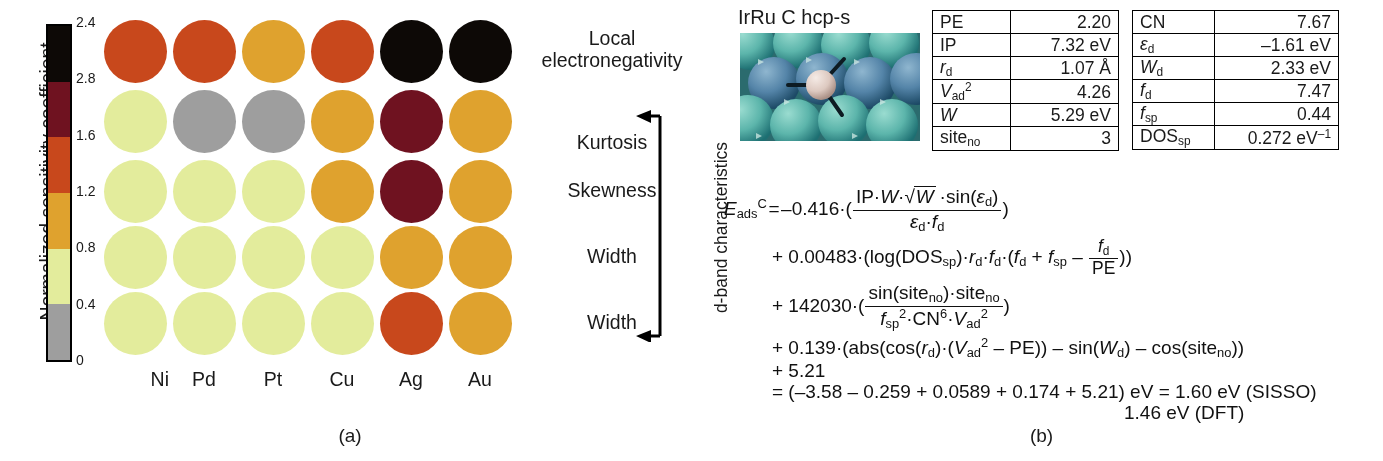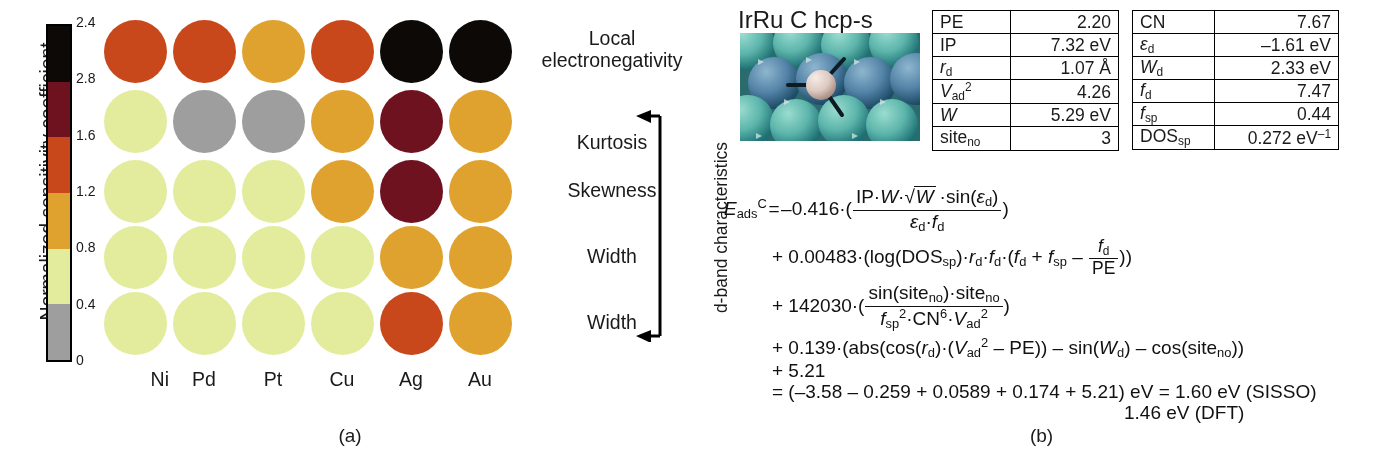--- a/index.html
+++ b/index.html
@@ -86,21 +86,21 @@
     text-align: center;
     font-size: 17.5px;
     white-space: nowrap;
   }
 
   .caption-a { position: absolute; left: 0; top: 425px; width: 700px; text-align: center; font-size: 19px; }
 
   
   .panel-b { position: absolute; left: 700px; top: 0; width: 683px; height: 461px; }
 
-  .struct-title { position: absolute; left: 38px; top: 6px; font-size: 24px; white-space: nowrap; }
+  .struct-title { position: absolute; left: 38px; top: 6px; font-size: 20px; white-space: nowrap; }
   .struct-img {
     position: absolute; left: 40px; top: 33px;
     width: 180px; height: 108px;
     overflow: hidden;
     background: #2e6f73;
   }
   .struct-img svg { display: block; }
 
   .tbl {
     position: absolute;

